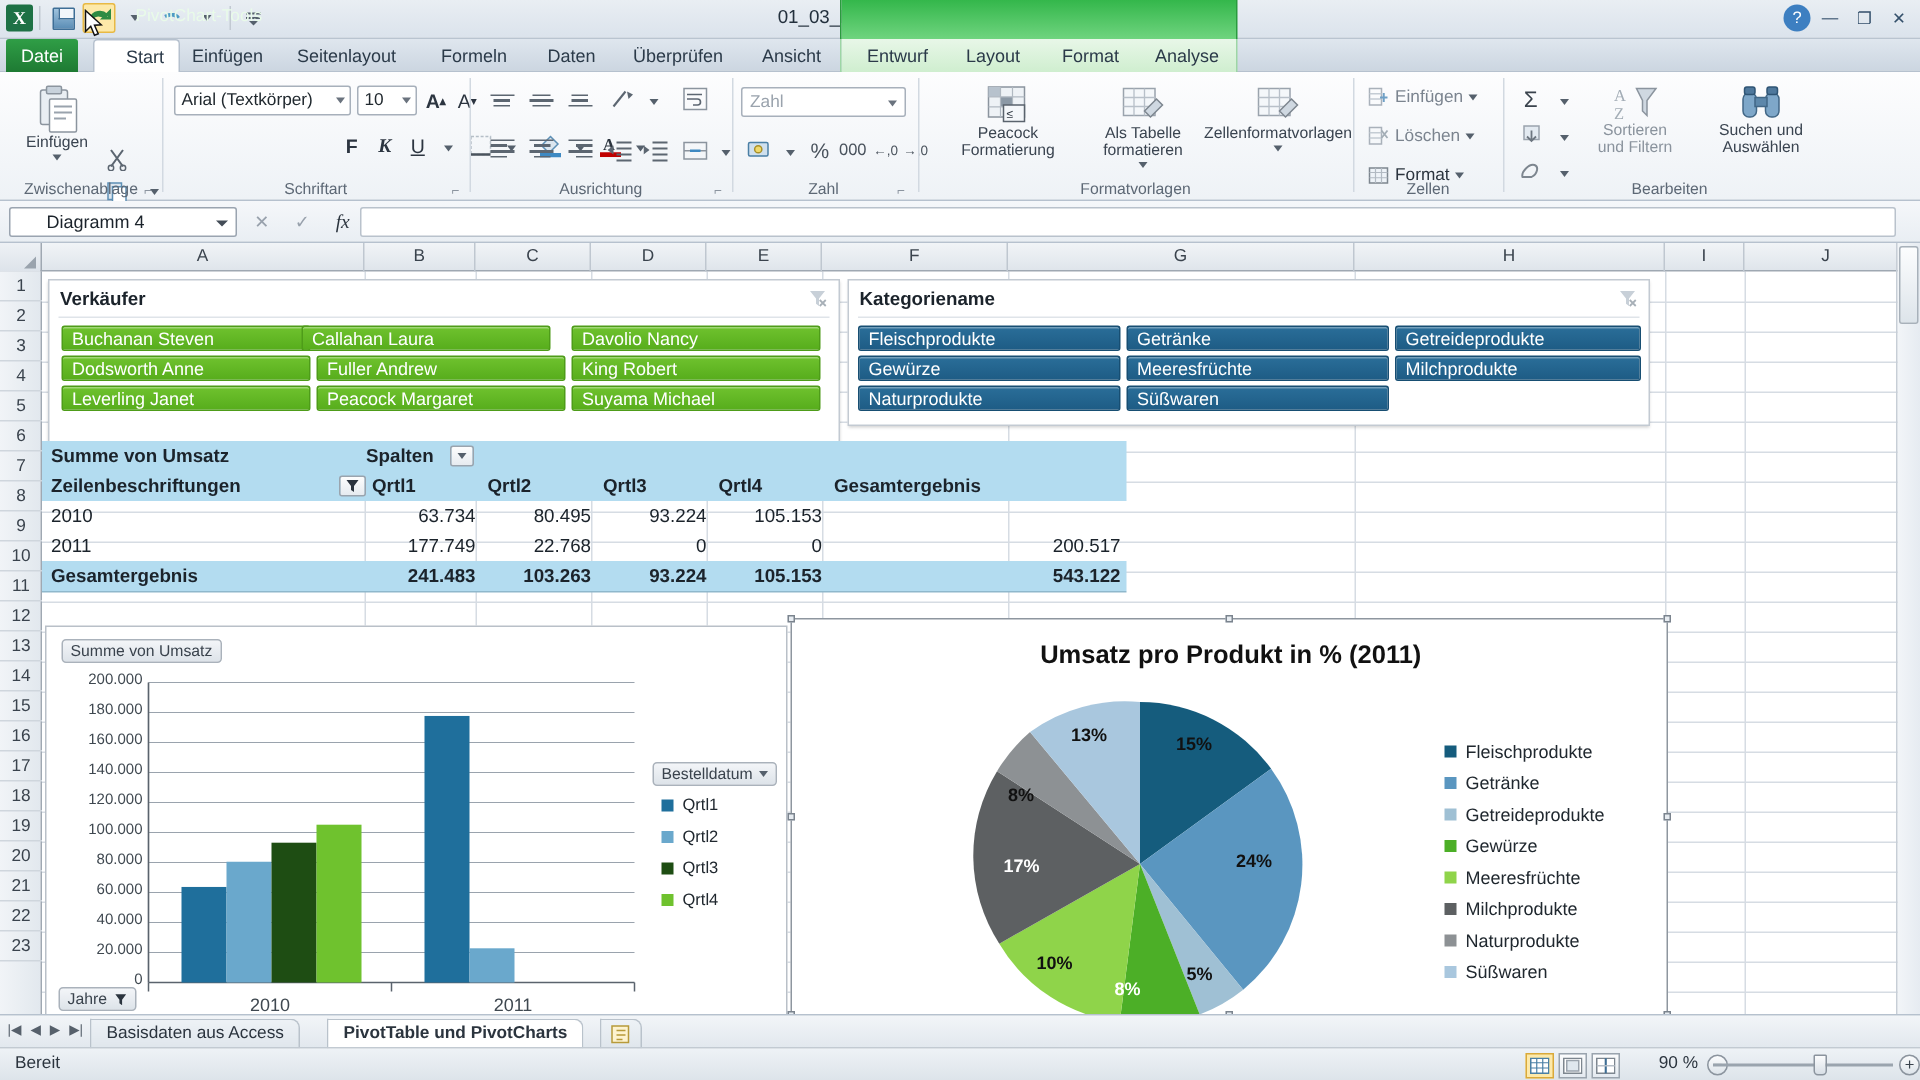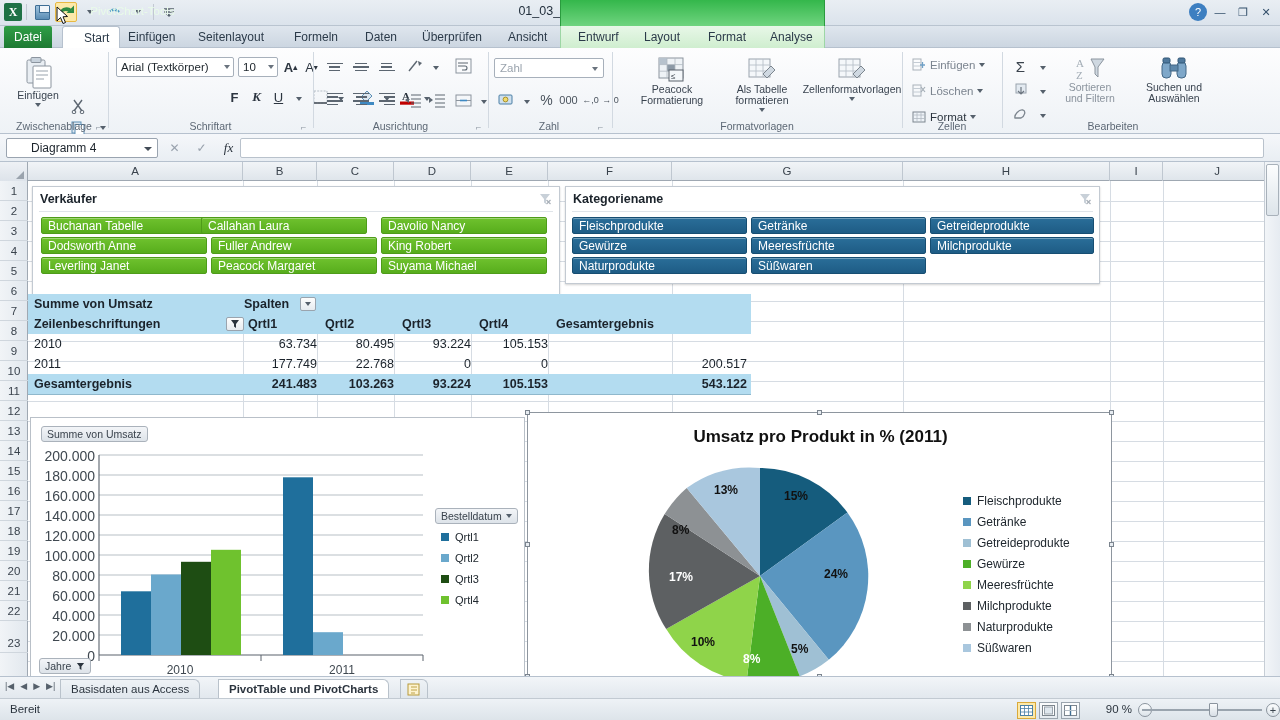--- a/index.html
+++ b/index.html
@@ -164,21 +164,21 @@
 
   
   .chartobj { position:absolute; background:#fff; border:1px solid #b9c0c8; }
   .chart-sel { border:1px solid #8e969f; box-shadow:0 0 0 1px #fff inset; }
   .handle { position:absolute; width:5px;height:5px; background:#e7ecf1; border:1px solid #7b848e; }
   .fieldbtn {
     position:absolute; background:linear-gradient(#f3f5f8,#dde3e9);
     border:1px solid #aab2bb; border-radius:3px; font-size:10.5px; color:#3a434d;
     display:flex; align-items:center; gap:4px; padding:0 5px; height:16px; white-space:nowrap;
   }
-  .axlabel { position:absolute; font-size:14px; color:#3f4850; }
+  .axlabel { position:absolute; font-size:10px; color:#3f4850; }
   .legitem { position:absolute; display:flex; align-items:center; gap:6px; font-size:11px; color:#20282f; }
   .swatch { width:8px; height:8px; display:inline-block; }
   .pielbl { position:absolute; font-size:12px; font-weight:bold; color:#111; }
 
   
   .sheetbar { position:absolute; left:0; top:676px; width:1280px; height:22px;
     background:linear-gradient(#f2f5f8,#e2e8ee); border-top:1px solid #b6c1ce; }
   .navbtns { position:absolute; left:5px; top:4px; display:flex; gap:6px; color:#56606b; font-size:9px; }
   .stab { position:absolute; top:2px; height:20px; line-height:19px; padding:0 10px; font-size:11.5px;
     border:1px solid #b9c2cb; border-bottom:none; border-radius:0 6px 0 0; color:#2b343e; }
@@ -628,21 +628,21 @@
 
     <div class="slicer" style="left:32px;top:24px;width:528px;height:110px;">
       <div class="slicer-hd">Verkäufer</div>
       <div class="slicer-clear">
         <svg width="14" height="14" viewBox="0 0 14 14">
             <path d="M2 2 L12 2 L8 7 L8 12 L6 10.5 L6 7 Z" fill="#c8d0d8"></path>
             <path d="M8.5 8 L12.5 12 M12.5 8 L8.5 12" stroke="#a8b0b8" stroke-width="1.2"></path>
           </svg>
       </div>
       <div class="slicer-rule"></div>
-      <div class="sitem green" style="left:8px;top:30px;width:166px;">Buchanan Tabelle</div>
+      <div class="sitem green" style="left:8px;top:30px;width:166px;">Buchanan Steven</div>
       <div class="sitem green" style="left:168px;top:30px;width:166px;">Callahan Laura</div>
       <div class="sitem green" style="left:348px;top:30px;width:166px;">Davolio Nancy</div>
       <div class="sitem green" style="left:8px;top:50px;width:166px;">Dodsworth Anne</div>
       <div class="sitem green" style="left:178px;top:50px;width:166px;">Fuller Andrew</div>
       <div class="sitem green" style="left:348px;top:50px;width:166px;">King Robert</div>
       <div class="sitem green" style="left:8px;top:70px;width:166px;">Leverling Janet</div>
       <div class="sitem green" style="left:178px;top:70px;width:166px;">Peacock Margaret</div>
       <div class="sitem green" style="left:348px;top:70px;width:166px;">Suyama Michael</div>
     </div>
 
@@ -890,21 +890,21 @@
         <div class="rowcell" style="top: 240px;">13</div>
         <div class="rowcell" style="top: 260px;">14</div>
         <div class="rowcell" style="top: 280px;">15</div>
         <div class="rowcell" style="top: 300px;">16</div>
         <div class="rowcell" style="top: 320px;">17</div>
         <div class="rowcell" style="top: 340px;">18</div>
         <div class="rowcell" style="top: 360px;">19</div>
         <div class="rowcell" style="top: 380px;">20</div>
         <div class="rowcell" style="top: 400px;">21</div>
         <div class="rowcell" style="top: 420px;">22</div>
-        <div class="rowcell" style="top: 452px;">23</div>
+        <div class="rowcell" style="top: 440px;">23</div>
       </div>
     <div class="corner"></div>
   </div>
 
   <div class="vscroll">
     <div class="thumb" style="left:1px;top:2px;width:13px;height:52px;"></div>
   </div>
 
   <div class="sheetbar">
     <div class="navbtns">

